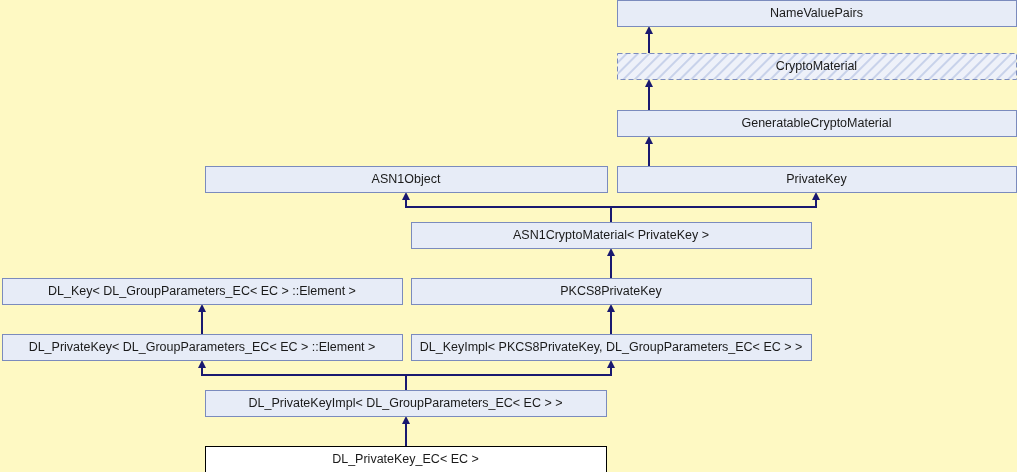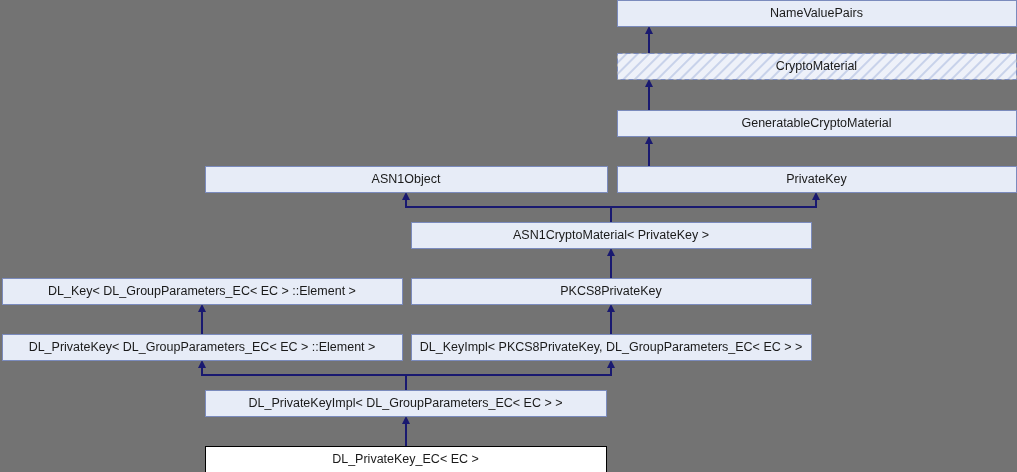--- a/index.html
+++ b/index.html
@@ -7,21 +7,21 @@
     padding: 0;
     background: #ffffff;
   }
   body {
     font-family: "Liberation Sans", sans-serif;
   }
   #diagram-root {
     position: relative;
     width: 1017px;
     height: 472px;
-    background: #737373;
+    background: #fef9c3;
     overflow: hidden;
   }
   svg.canvas {
     position: absolute;
     left: 0;
     top: 0;
     width: 1017px;
     height: 472px;
     display: block;
   }

